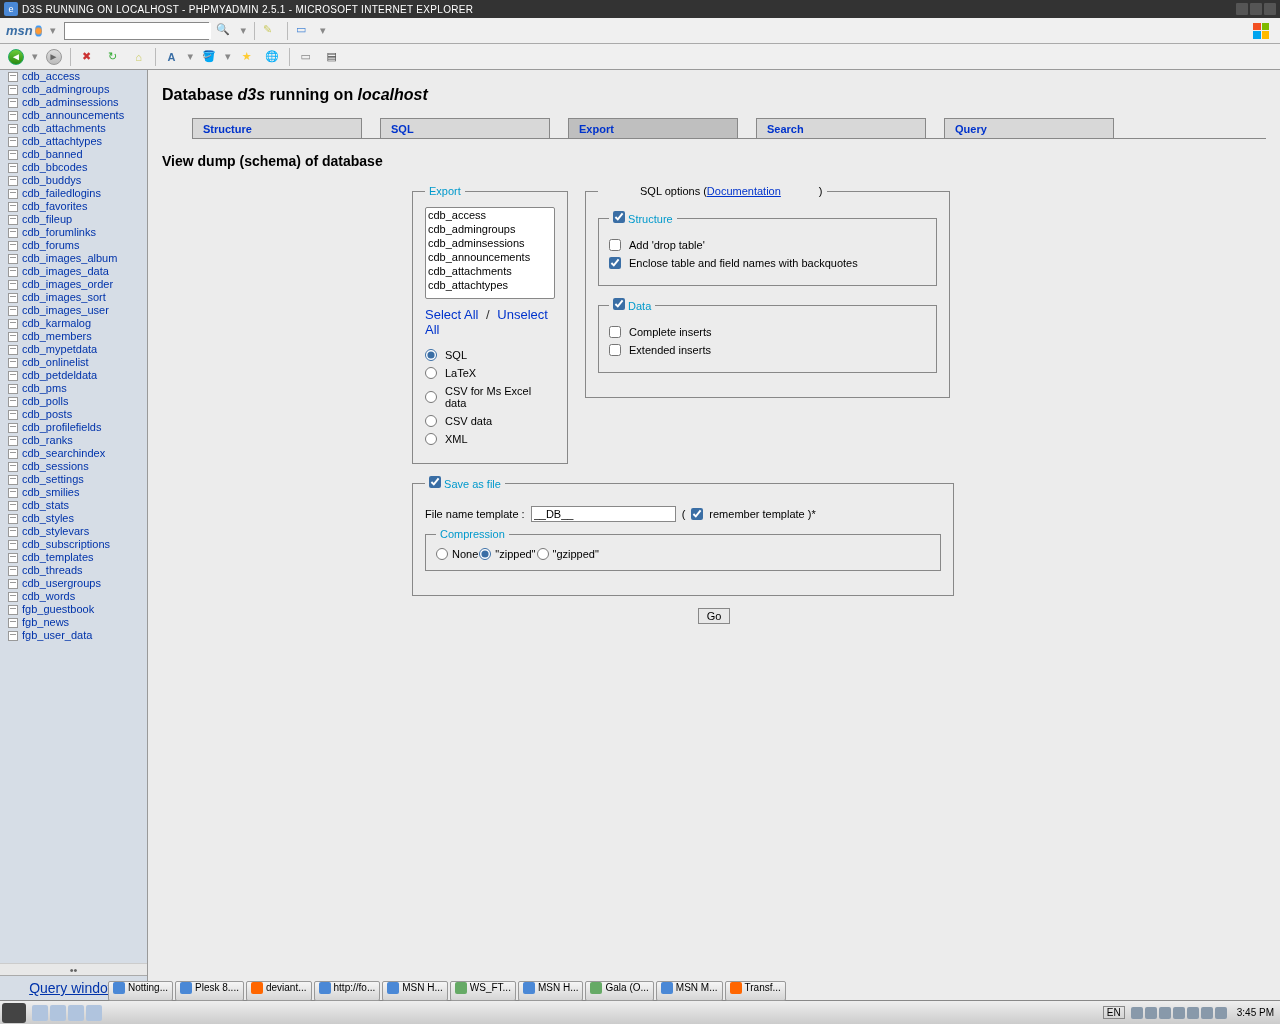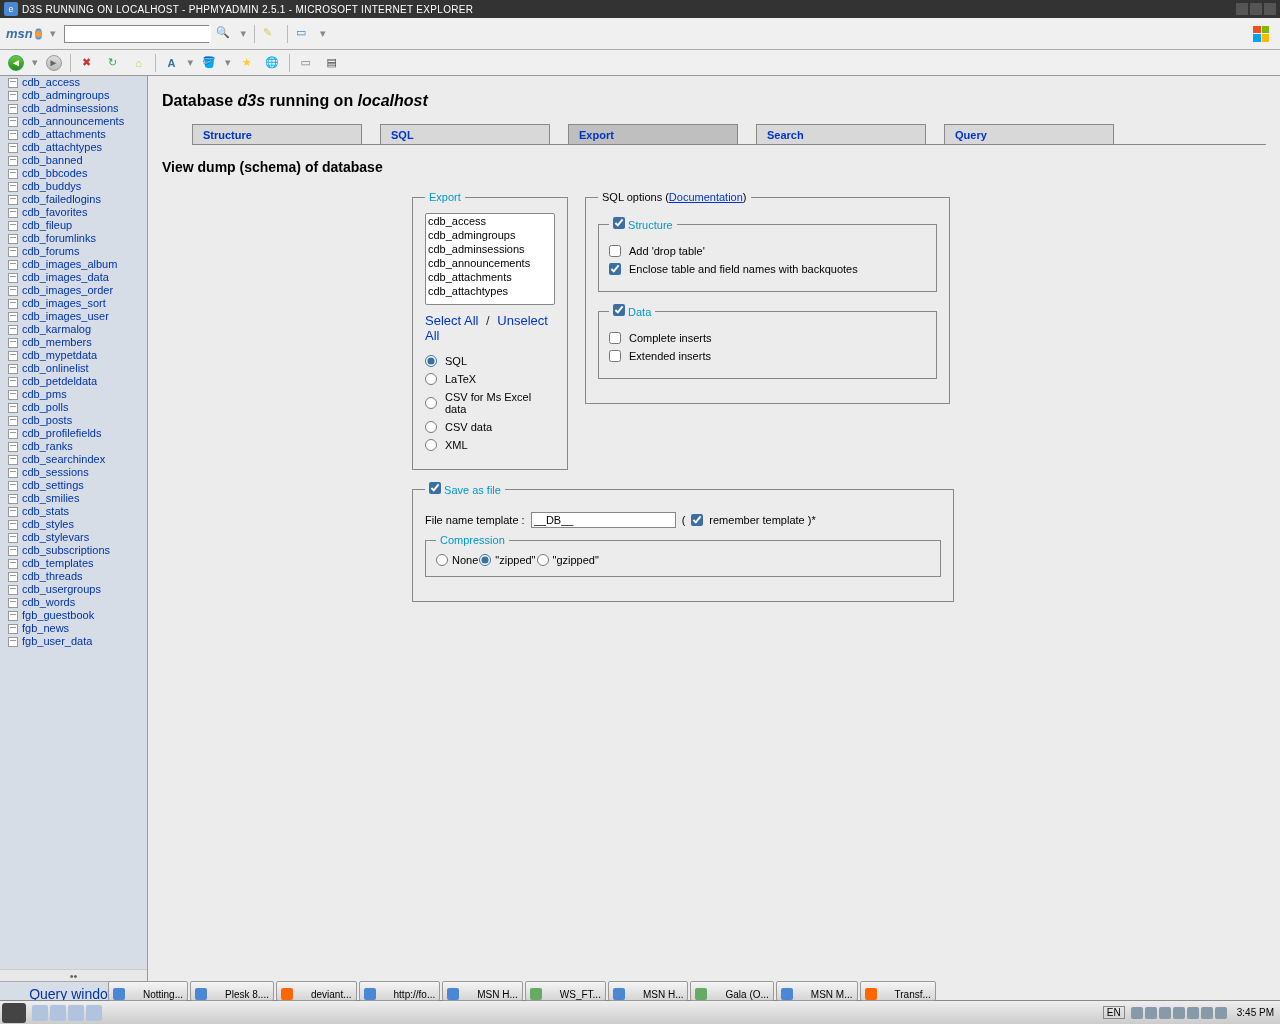--- a/index.html
+++ b/index.html
@@ -4,21 +4,21 @@
 <style>
 * { box-sizing: border-box; margin: 0; padding: 0; }
 body { font-family: Tahoma, Verdana, sans-serif; font-size: 11px; overflow: hidden; background: #e8e8e8; }
 
 .titlebar { background: #333; color: #fff; height: 18px; display: flex; align-items: center; padding: 0 4px; font-size: 10px; }
 .titlebar .ie-icon { width: 14px; height: 14px; background: #4a88d6; margin-right: 4px; border-radius: 2px; display: inline-flex; align-items: center; justify-content: center; color: #fff; font-size: 9px; }
 .titlebar .title-text { flex: 1; letter-spacing: 0.3px; }
 .titlebar .win-btns { display: flex; gap: 2px; }
 .titlebar .win-btns span { width: 12px; height: 12px; background: #555; display: inline-block; border-radius: 1px; }
 
-.msn-toolbar { background: #f0f0f0; border-bottom: 1px solid #aaa; height: 32px; display: flex; align-items: center; padding: 0 6px; gap: 8px; }
+.msn-toolbar { background: #f0f0f0; border-bottom: 1px solid #aaa; height: 26px; display: flex; align-items: center; padding: 0 6px; gap: 8px; }
 .msn-logo { width: 36px; height: 18px; display: flex; align-items: center; }
 .msn-logo-text { font-weight: bold; color: #3a6ea5; font-size: 13px; font-style: italic; }
 .msn-butterfly { width: 14px; height: 14px; margin-left: 2px; background: radial-gradient(circle, #ff9933 30%, #3399ff 60%, transparent 80%); border-radius: 50%; }
 .msn-search { width: 145px; height: 18px; border: 1px solid #888; background: #fff; display: flex; }
 .msn-search input { flex: 1; border: none; outline: none; font-size: 11px; padding: 0 2px; }
 .msn-search-go { width: 14px; background: #444; }
 .msn-sep { width: 1px; height: 18px; background: #bbb; }
 .msn-tb-icon { width: 16px; height: 16px; display: inline-block; }
 .msn-tb-end { flex: 1; }
 .winflag { margin-left: auto; width: 26px; height: 26px; display: grid; grid-template: 1fr 1fr / 1fr 1fr; gap: 1px; padding: 5px; }
@@ -54,21 +54,21 @@
 .tabbar { display: flex; gap: 18px; margin: 0 0 14px 30px; border-bottom: 1px solid #888; }
 .tabbar .tab { width: 170px; height: 20px; background: #d8d8d8; border: 1px solid #888; border-bottom: none; display: flex; align-items: center; padding: 0 10px; color: #0033cc; font-weight: bold; font-size: 11px; cursor: pointer; }
 .tabbar .tab.active { background: #bfbfbf; }
 
 .subh { font-size: 14px; font-weight: bold; margin: 4px 0 16px; }
 
 .panels { display: flex; gap: 18px; margin-left: 250px; }
 fieldset { border: 1px solid #888; padding: 10px 12px 12px; margin-bottom: 12px; }
 legend { color: #0099cc; font-size: 11px; padding: 0 4px; }
 legend a { color: #0033cc; }
-legend .sql-label { color: #000; }
+legend .sql-label { color: #000; margin-left: 38px; }
 
 .tables-select { width: 130px; height: 92px; font-size: 11px; border: 1px solid #888; background: #fff; }
 .tables-select option { padding: 1px 2px; }
 .sel-links { margin: 8px 0 12px; font-size: 13px; }
 .sel-links a { color: #0033cc; text-decoration: none; }
 .sel-links .slash { color: #333; margin: 0 4px; }
 
 .radio-row, .check-row { display: flex; align-items: center; gap: 8px; margin: 6px 0; font-size: 11px; }
 input[type=checkbox], input[type=radio] { width: 12px; height: 12px; accent-color: #3a6ea5; }
 
@@ -86,21 +86,21 @@
 .go-btn { padding: 1px 8px; font-size: 11px; border: 1px solid #888; background: #e8e8e8; cursor: pointer; }
 
 .footnote { font-size: 11px; margin-left: 30px; margin-top: 20px; }
 .footnote a { color: #0033cc; }
 
 .taskbar { position: fixed; bottom: 0; left: 0; right: 0; height: 24px; background: linear-gradient(#eee,#ccc); border-top: 1px solid #888; display: flex; align-items: center; font-size: 10px; gap: 2px; padding: 0 2px; }
 .taskbar .start { width: 24px; height: 20px; background: #444; border-radius: 3px; }
 .taskbar .q { display:flex; gap:2px; padding:0 4px; }
 .taskbar .q span { width: 16px; height: 16px; background: #b0c4de; border-radius: 2px; }
 .taskbar .tasks { display: flex; gap: 2px; flex: 1; overflow: hidden; }
-.taskbar .task { height: 20px; background: linear-gradient(#f5f5f5,#d5d5d5); border: 1px solid #999; border-radius: 2px; padding: 0 4px; display: flex; align-items: flex-end; gap: 18px; min-width: 0; white-space: nowrap; overflow: hidden; }
+.taskbar .task { height: 20px; background: linear-gradient(#f5f5f5,#d5d5d5); border: 1px solid #999; border-radius: 2px; padding: 0 4px; display: flex; align-items: flex-start; gap: 3px; min-width: 0; white-space: nowrap; overflow: hidden; }
 .taskbar .task.active { background: linear-gradient(#cde,#abc); margin-top: 44px; }
 .taskbar .task .ti { width: 12px; height: 12px; background: #4a88d6; border-radius: 2px; flex-shrink: 0; }
 .taskbar .task .ti.ff { background: #f60; }
 .taskbar .task .ti.gr { background: #6a6; }
 .taskbar .tray { display: flex; align-items: center; gap: 2px; padding: 0 4px; }
 .taskbar .tray span { width: 12px; height: 12px; background: #89a; border-radius: 2px; }
 .taskbar .clock { padding: 0 4px; }
 .taskbar .lang { border: 1px solid #888; padding: 0 3px; }
 </style>
 </head>
@@ -459,20 +459,23 @@
               <span>"zipped"</span>
             </label>
           <label>
               <input type="radio" name="comp" style="">
               <span>"gzipped"</span>
             </label>
         </div>
       </fieldset>
     </fieldset>
 
+    <div class="go-wrap">
+      <button class="go-btn">Go</button>
+    </div>
 
   </div>
 </div>
 
 <div class="taskbar">
   <div class="start"></div>
   <div class="q">
       <span></span>
       <span></span>
       <span></span>

